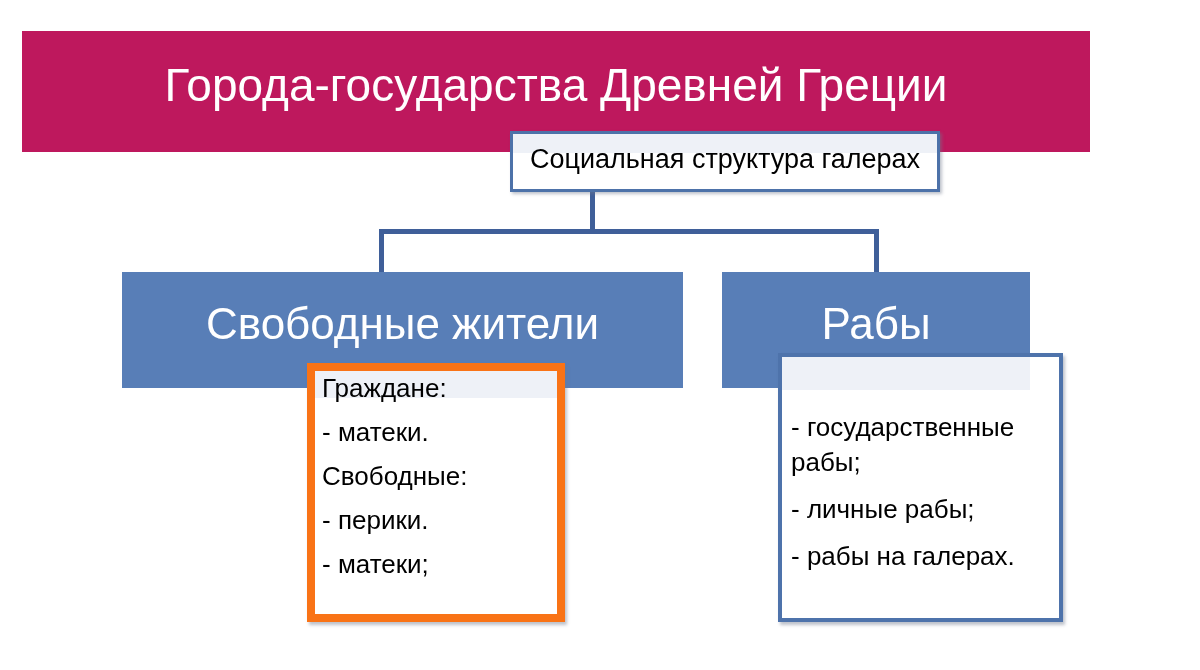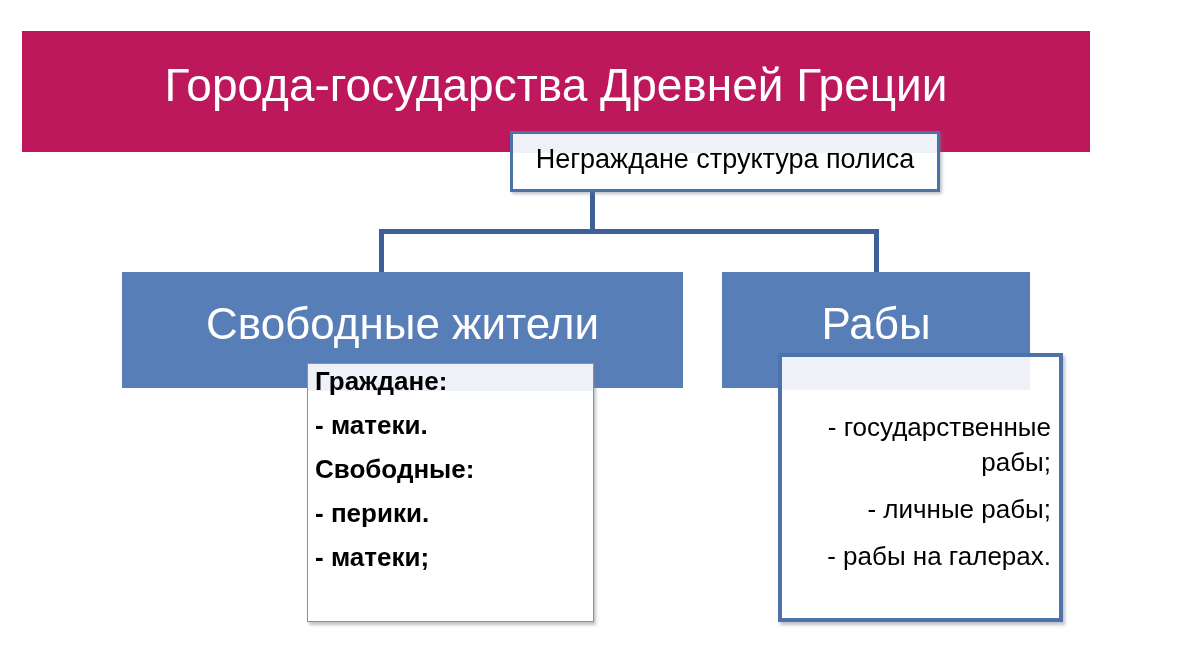--- a/index.html
+++ b/index.html
@@ -93,24 +93,23 @@
   }
   
   .detail-box {
     position: absolute;
     background: #ffffff;
     box-sizing: border-box;
     z-index: 3;
   }
   .detail-box.left {
     left: 307px; top: 363px;
-    width: 287px; height: 259px;
-    border: 1px solid #f97316;
+    width: 258px; height: 259px;
+    border: 8px solid #f97316;
     box-shadow: 2px 3px 3px rgba(110,120,140,0.45);
-    font-weight: bold;
   }
   .detail-box.right {
     left: 778px; top: 353px;
     width: 285px; height: 269px;
     border: 4px solid #4e73ab;
     box-shadow: 2px 3px 3px rgba(110,120,140,0.45);
   }
   .detail-box .strip {
     position: absolute;
     left: 0; top: 0;
@@ -134,40 +133,39 @@
     margin: 0 0 14px 0;
     white-space: nowrap;
   }
   .detail-box.right .detail-list {
     padding: 53px 8px 0 9px;
   }
   .detail-box.right .detail-list li {
     font-size: 26px;
     line-height: 35px;
     margin: 0 0 12px 0;
-    text-align: right;
   }
 </style>
 </head>
 <body>
 
 <div class="slide">
 
   <div class="banner">
     <div class="title-text">Города-государства Древней Греции</div>
   </div>
 
   <div class="conn conn-stem"></div>
   <div class="conn conn-bar"></div>
   <div class="conn conn-dropL"></div>
   <div class="conn conn-dropR"></div>
 
   <div class="root-box">
     <div class="strip"></div>
-    <div class="root-label">Неграждане структура полиса</div>
+    <div class="root-label">Социальная структура галерах</div>
   </div>
 
   <div class="branch-header left">
     <div class="branch-label">Свободные жители</div>
   </div>
 
   <div class="branch-header right">
     <div class="branch-label">Рабы</div>
   </div>
 

